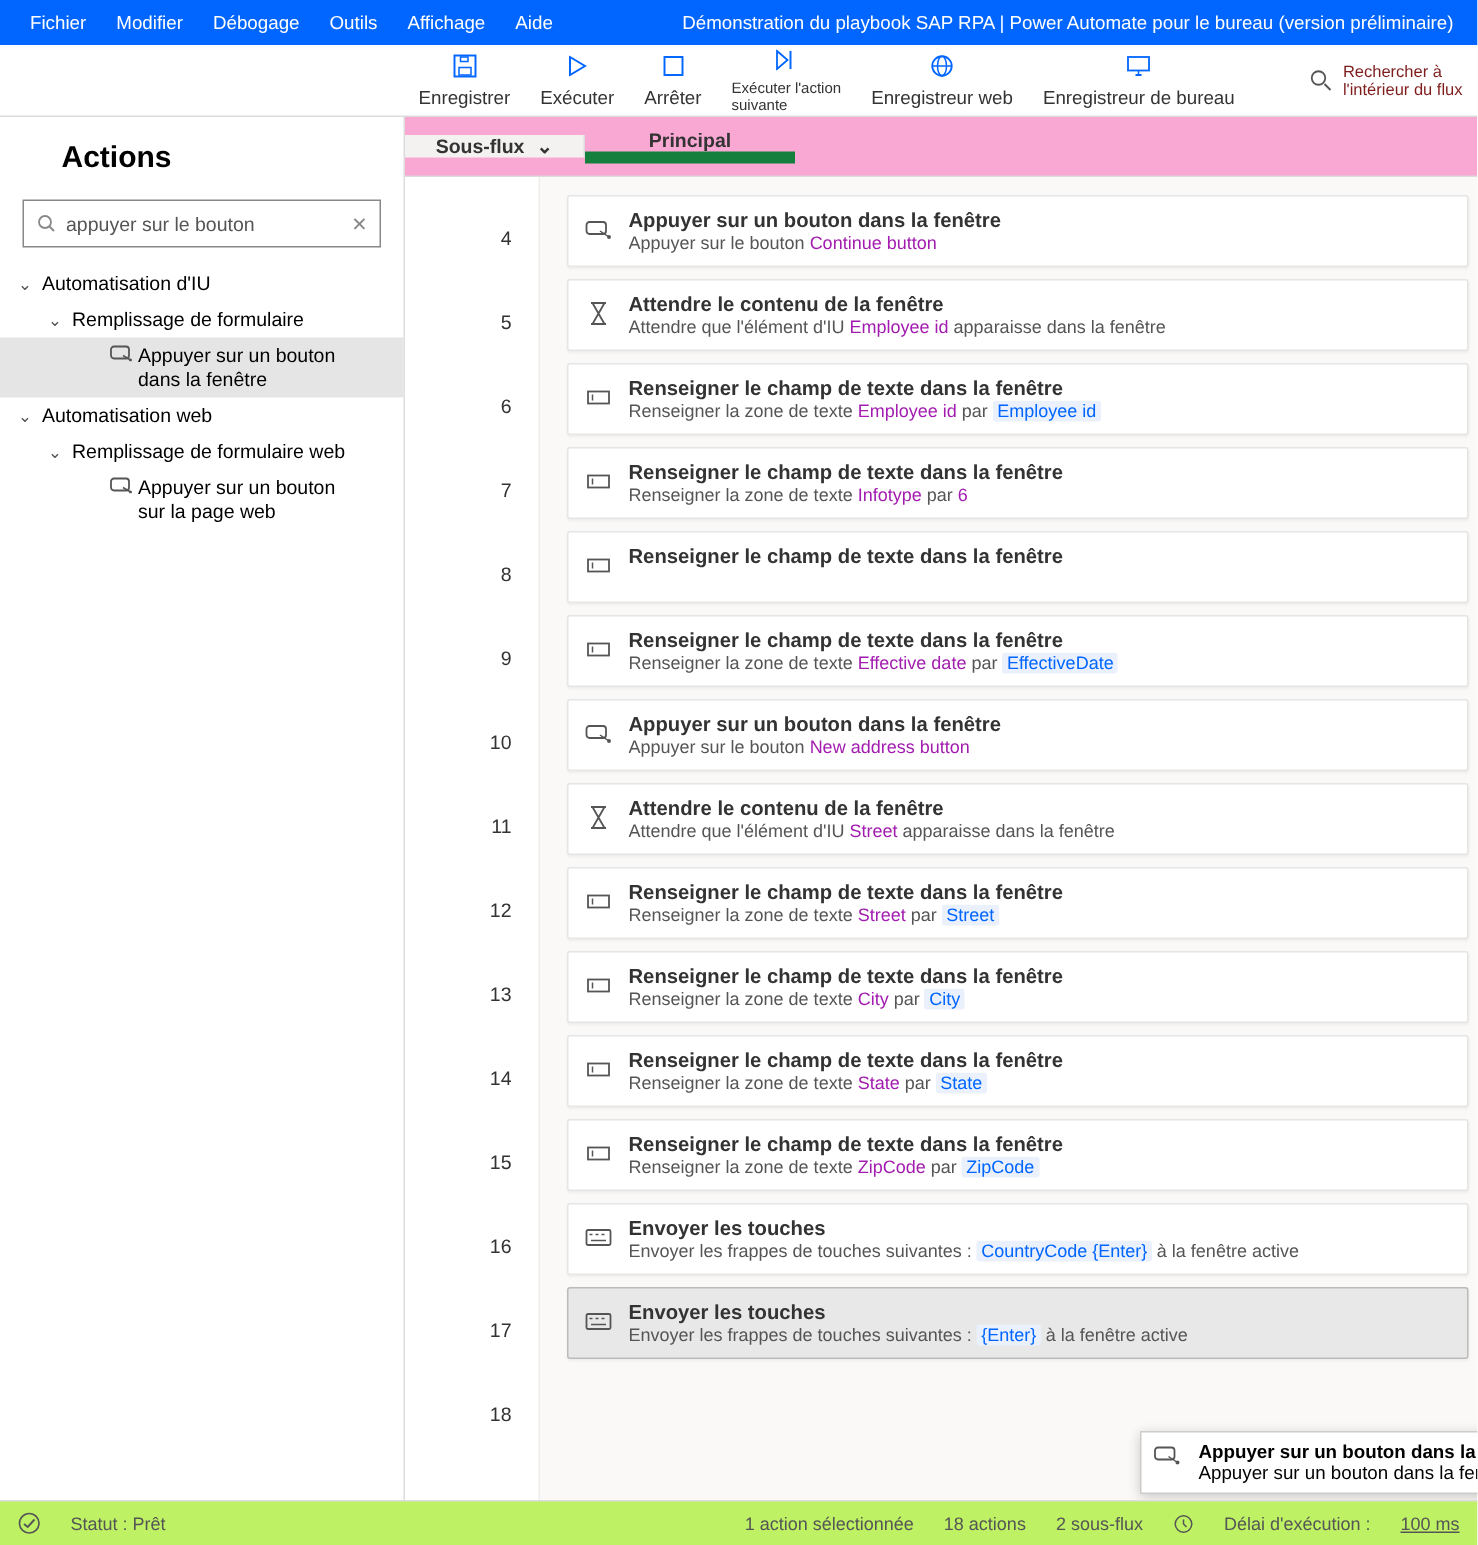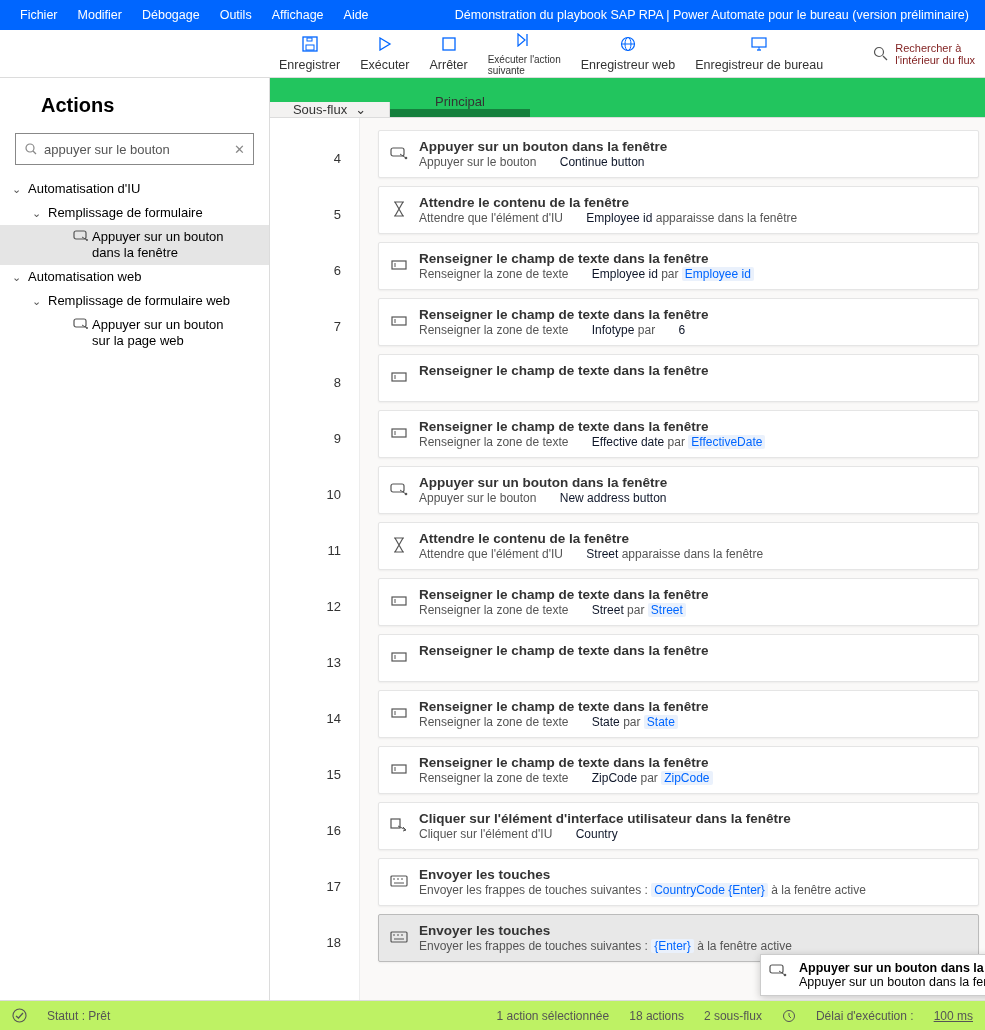--- a/index.html
+++ b/index.html
@@ -28,35 +28,35 @@
 .tree { font-size: 13px; }
 .tree-row { display:flex; align-items:center; padding: 4px 0 4px 12px; cursor:pointer; }
 .tree-row.sub1 { padding-left: 32px; }
 .tree-row.sub2 { padding-left: 70px; align-items:flex-start; }
 .tree-row.selected { background:#e5e5e5; }
 .tree-chevron { width:16px; font-size:11px; color:#555; }
 .tree-icon { width:22px; display:flex; justify-content:center; }
 .tree-label { line-height: 16px; }
 
 .main { flex:1; display:flex; flex-direction:column; background:#faf9f8; overflow:hidden; }
-.tabbar { height: 40px; background:#22c55e; display:flex; align-items:flex-end; border-bottom:1px solid #dcdcdc; }
+.tabbar { height: 40px; background:#f9a8d4; display:flex; align-items:center; border-bottom:1px solid #dcdcdc;font-weight:bold; }
 .subflow-btn { width: 120px; background:#f3f2f1; border-right:1px solid #dcdcdc; display:flex; align-items:center; justify-content:center; gap:8px; font-size:13px; color:#333; cursor:pointer; }
 .tab { width: 140px; display:flex; align-items:center; justify-content:center; font-size:13px; color:#333; border-bottom:8px solid #15803d; cursor:pointer; }
 
 .designer { flex:1; overflow:hidden; position:relative; display:flex; }
 .step-numbers { width: 90px; background:#fff; border-right:1px solid #ededed; padding-top: 12px; }
 .step-num { height:56px; display:flex; align-items:center; justify-content:flex-end; padding-right:18px; font-size:13px; color:#333; }
 .steps { flex:1; padding:12px 0 0 18px; overflow:hidden; }
 .step-card { background:#fff; border:1px solid #e5e5e5; border-radius:2px; margin:0 6px 8px 0; padding:7px 12px 7px 40px; position:relative; box-shadow:0 1px 2px rgba(0,0,0,0.05); height:48px; cursor:pointer; }
 .step-card.selected { background:#e8e8e8; border-color:#bbb; }
 .step-card .ic { position:absolute; left:10px; top:12px; width:20px; height:20px; display:flex; align-items:center; justify-content:center; }
 .step-title { font-size:13.5px; font-weight:600; color:#333; line-height:17px; }
 .step-desc { font-size:12px; color:#555; line-height:15px; white-space:nowrap; overflow:hidden; text-overflow:ellipsis; }
 .token { color:#0066ff; background:#eaf1fc; padding:0 3px; border-radius:2px; }
-.link { color:#0f172a;margin-left:20px; }
+.link { color:#a21caf; }
 
 .drag-tooltip { position:absolute; left:490px; bottom:4px; background:#fff; border:1px solid #ccc; box-shadow:0 2px 8px rgba(0,0,0,0.2); padding:6px 10px 6px 38px; font-size:12.5px; width:290px; }
 .drag-tooltip .ic { position:absolute; left:8px; top:8px; }
 .drag-tooltip .tt { font-weight:600; }
 
 .statusbar { height:30px; border-top:1px solid #dcdcdc; display:flex; align-items:center; font-size:12px; color:#555; padding:0 12px; gap:20px; background:#bef264; }
 .statusbar .sp { flex:1; }
 .statusbar .u { text-decoration: underline; }
 
 svg { display:block; }
@@ -316,51 +316,41 @@
             <div class="step-desc">Renseigner la zone de texte <span class="link">Street</span> par <span class="token">Street</span></div>
           </div>
           <div class="step-card">
             <span class="ic">
               <svg width="16" height="12">
                 <rect x="1" y="2" width="14" height="8" fill="none" stroke="#555" stroke-width="1.2"></rect>
                 <line x1="4" y1="4" x2="4" y2="8" stroke="#555"></line>
               </svg>
             </span>
             <div class="step-title">Renseigner le champ de texte dans la fenêtre</div>
+            <div class="step-desc">Renseigner la zone de texte <span class="link">City</span> par <span class="token">City</span></div>
           </div>
           <div class="step-card">
             <span class="ic">
               <svg width="16" height="12">
                 <rect x="1" y="2" width="14" height="8" fill="none" stroke="#555" stroke-width="1.2"></rect>
                 <line x1="4" y1="4" x2="4" y2="8" stroke="#555"></line>
               </svg>
             </span>
             <div class="step-title">Renseigner le champ de texte dans la fenêtre</div>
             <div class="step-desc">Renseigner la zone de texte <span class="link">State</span> par <span class="token">State</span></div>
           </div>
           <div class="step-card">
             <span class="ic">
               <svg width="16" height="12">
                 <rect x="1" y="2" width="14" height="8" fill="none" stroke="#555" stroke-width="1.2"></rect>
                 <line x1="4" y1="4" x2="4" y2="8" stroke="#555"></line>
               </svg>
             </span>
             <div class="step-title">Renseigner le champ de texte dans la fenêtre</div>
             <div class="step-desc">Renseigner la zone de texte <span class="link">ZipCode</span> par <span class="token">ZipCode</span></div>
-          </div>
-          <div class="step-card">
-            <span class="ic">
-              <svg width="18" height="14">
-                <rect x="1" y="1" width="9" height="9" fill="none" stroke="#555" stroke-width="1.2"></rect>
-                <path d="M8 8 L16 12" stroke="#555"></path>
-                <path d="M13 9 L16 12 L13 13" fill="none" stroke="#555"></path>
-              </svg>
-            </span>
-            <div class="step-title">Cliquer sur l'élément d'interface utilisateur dans la fenêtre</div>
-            <div class="step-desc">Cliquer sur l'élément d'IU <span class="link">Country</span></div>
           </div>
           <div class="step-card">
             <span class="ic">
               <svg width="18" height="12">
                 <rect x="1" y="1" width="16" height="10" rx="1" fill="none" stroke="#555" stroke-width="1.2"></rect>
                 <line x1="3" y1="4" x2="5" y2="4" stroke="#555"></line>
                 <line x1="7" y1="4" x2="9" y2="4" stroke="#555"></line>
                 <line x1="11" y1="4" x2="13" y2="4" stroke="#555"></line>
                 <line x1="4" y1="8" x2="14" y2="8" stroke="#555"></line>
               </svg>

